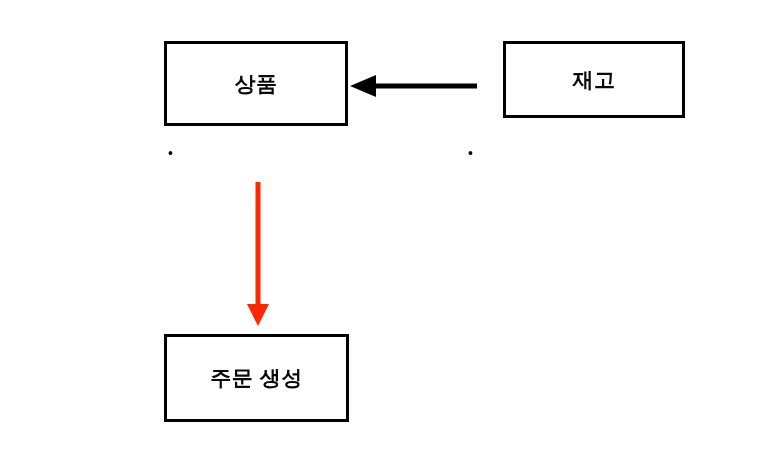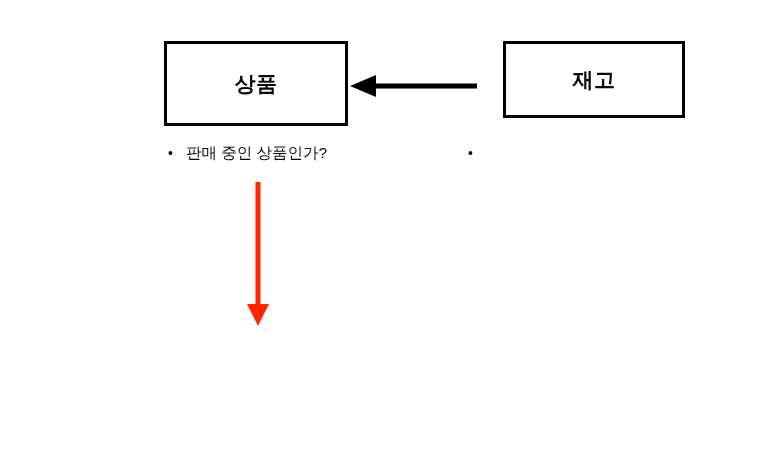--- a/index.html
+++ b/index.html
@@ -68,24 +68,26 @@
 <div class="canvas">
 
   <div class="box box-product">
     <span class="box-label">상품</span>
   </div>
 
   <div class="box box-stock">
     <span class="box-label">재고</span>
   </div>
 
+  <div class="box box-order">
+    <span class="box-label">주문 생성</span>
+  </div>
 
   <div class="bullet-line q-product">
     <span class="bullet">•</span>
-    <span class="q-text">판매 중인 상품인가?</span>
   </div>
 
   <div class="bullet-line q-stock">
     <span class="bullet">•</span>
   </div>
 
   <svg class="arrows" viewBox="0 0 784 470" xmlns="http://www.w3.org/2000/svg">
 
     <line x1="477" y1="86" x2="373" y2="86" stroke="#000000" stroke-width="5"></line>
     <polygon points="350,86 376,75 376,97" fill="#000000"></polygon>

